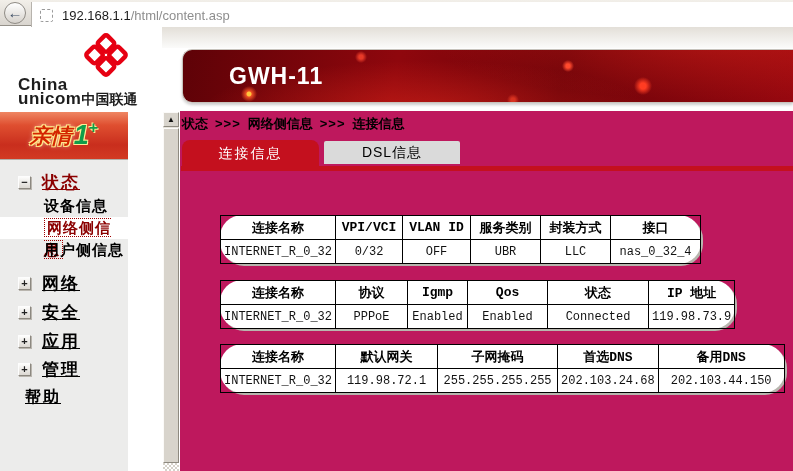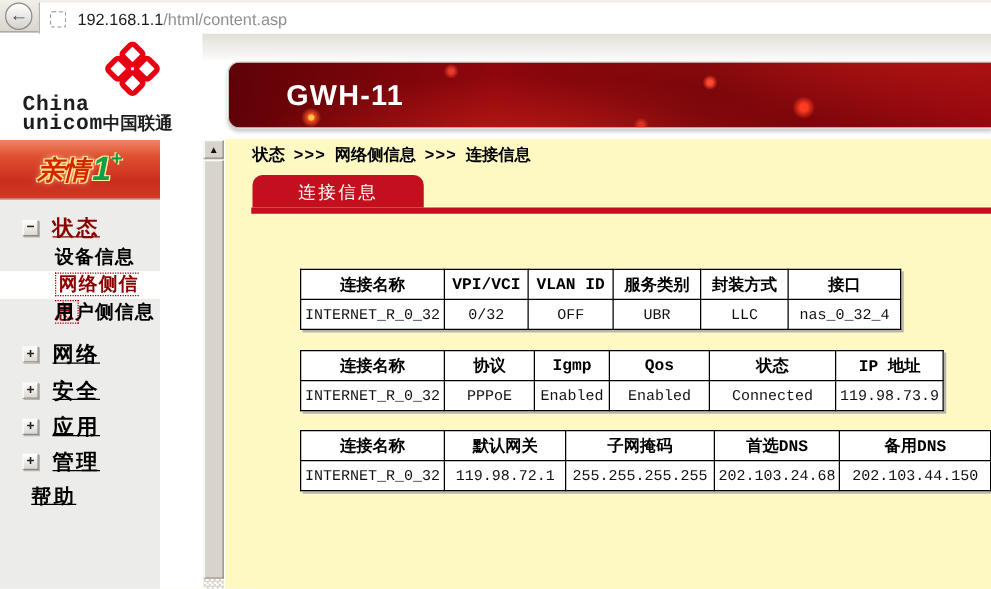--- a/index.html
+++ b/index.html
@@ -14,21 +14,21 @@
     font-size:15px; font-weight:bold; line-height:19px; text-align:center; cursor:pointer; }
   .url-field { position:absolute; left:31px; top:2px; right:0; height:26px; background:#fff;
     border-left:1px solid #b7b3ad; display:flex; align-items:center; }
   .favicon-box { width:13px; height:13px; border:1px dashed #9a9a9a; border-radius:2px; margin:0 9px 0 8px; }
   .url-text { font-size:13px; color:#1c1c1c; white-space:nowrap; }
   .url-text .path { color:#8e8e8e; }
 
   
   .logo-pane { position:absolute; left:0; top:27px; width:162px; height:85px; background:#fff; }
   .logo-knot { position:absolute; left:72px; top:6px; }
-  .brand { position:absolute; left:18px; top:51px; color:#1d1d1d; font-weight:bold; line-height:14px;font-family:Liberation Mono, monospace; }
+  .brand { position:absolute; left:18px; top:51px; color:#1d1d1d; font-weight:bold; line-height:14px; }
   .brand .en { font-size:17px; letter-spacing:.5px; }
   .brand .cn { font-size:14px; }
 
   
   .menu-pane { position:absolute; left:0; top:112px; width:128px; bottom:0; background:#ececeb; }
   .promo { height:48px; display:flex; align-items:center; justify-content:center;
     background:linear-gradient(#ef8663 0%, #df4f30 28%, #c92e1d 70%, #d23a23 100%);
     border-bottom:1px solid #b3b0aa; }
   .promo .cn { font-size:21px; font-weight:bold; font-style:italic; color:#d42500;
     text-shadow:-1px -1px 0 #ffe88a, 1px -1px 0 #ffe88a, -1px 1px 0 #ffe88a, 1px 1px 0 #ffe88a, 0 0 5px #fff; }
@@ -75,32 +75,32 @@
       radial-gradient(circle at 385px 16px, #ff4a2e 0 2px, rgba(255,70,40,0) 6px),
       radial-gradient(circle at 460px 36px, #ff3c22 0 3px, rgba(255,60,30,0) 9px),
       radial-gradient(circle at 178px 7px, #e83a28 0 2px, rgba(230,60,40,0) 6px),
       radial-gradient(circle at 330px 50px, #d83220 0 2px, rgba(220,50,30,0) 6px),
       radial-gradient(ellipse 320px 70px at 40% 115%, rgba(235,45,30,.45), rgba(235,45,30,0) 70%),
       radial-gradient(ellipse 420px 90px at 88% -25%, rgba(215,35,25,.5), rgba(215,35,25,0) 70%),
       linear-gradient(100deg, #5e0207 0%, #8f070d 35%, #6e0309 62%, #97080f 100%); }
   .gwh-title { color:#fff; font-size:23px; font-weight:bold; letter-spacing:1px; padding:13px 0 0 46px; }
 
   
-  .content { position:absolute; left:180px; top:111px; right:0; bottom:0; background:#fef9c3;padding-left:20px; }
+  .content { position:absolute; left:180px; top:111px; right:0; bottom:0; background:#be185d; }
   .breadcrumb { padding:4px 0 0 2px; font-size:13px; font-weight:bold; color:#000; }
   .breadcrumb .sep { margin:0 7px; letter-spacing:1px; }
   .tabs { position:relative; height:26px; margin-top:7px; }
   .tab { position:absolute; text-align:center; font-size:14px; cursor:pointer; }
   .tab.active { left:2px; width:137px; height:26px; line-height:26px; background:#c4101e; color:#fff;
     border-radius:8px 8px 0 0; letter-spacing:2px; }
   .tab.inactive { left:144px; top:1px; width:136px; height:23px; line-height:23px; background:#dadada;
     color:#000; border-radius:2px 2px 0 0; letter-spacing:1px; }
   .red-bar { height:5px; background:#c4101e; margin-left:1px; }
 
-  table.tbl { border-collapse:collapse; margin-left:40px; box-shadow:2px 2px 0 #b8b5ae; background:#fff; }
+  table.tbl { border-collapse:collapse; margin-left:40px; box-shadow:2px 2px 0 #b8b5ae; background:#fff;border-radius:22px; }
   .t1 { margin-top:44px; } .t2 { margin-top:16px; } .t3 { margin-top:15px; }
   .tbl th, .tbl td { border:1px solid #000; height:24px; text-align:center; padding:0 3px;
     font-family:"Liberation Mono", monospace; }
   .tbl th { font-size:13px; font-weight:bold; }
   .tbl td { font-size:12px; color:#111; }
 </style>
 </head>
 <body>
 
 <div class="browser-bar">
@@ -183,20 +183,21 @@
   </div>
 </div>
 
 <div class="content">
   <div class="breadcrumb">
     <span>状态</span><span class="sep">&gt;&gt;&gt;</span><span>网络侧信息</span><span class="sep">&gt;&gt;&gt;</span><span>连接信息</span>
   </div>
 
   <div class="tabs">
     <div class="tab active">连接信息</div>
+    <div class="tab inactive">DSL信息</div>
   </div>
   <div class="red-bar"></div>
 
   <table class="tbl t1">
     <colgroup>
         <col style="width:115px">
         <col style="width:67px">
         <col style="width:68px">
         <col style="width:70px">
         <col style="width:70px">

